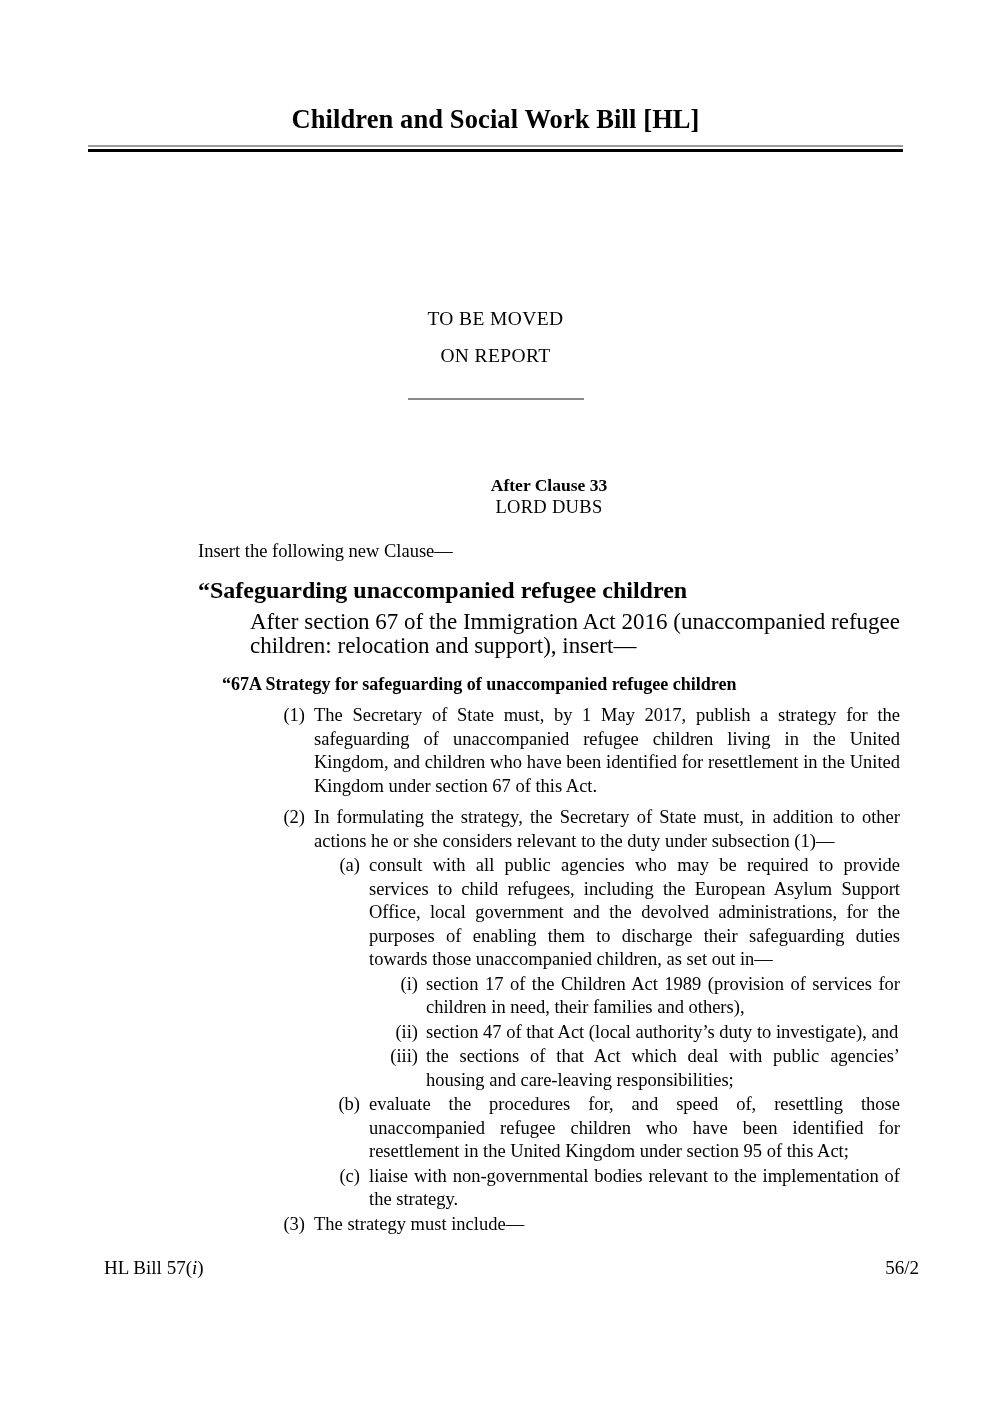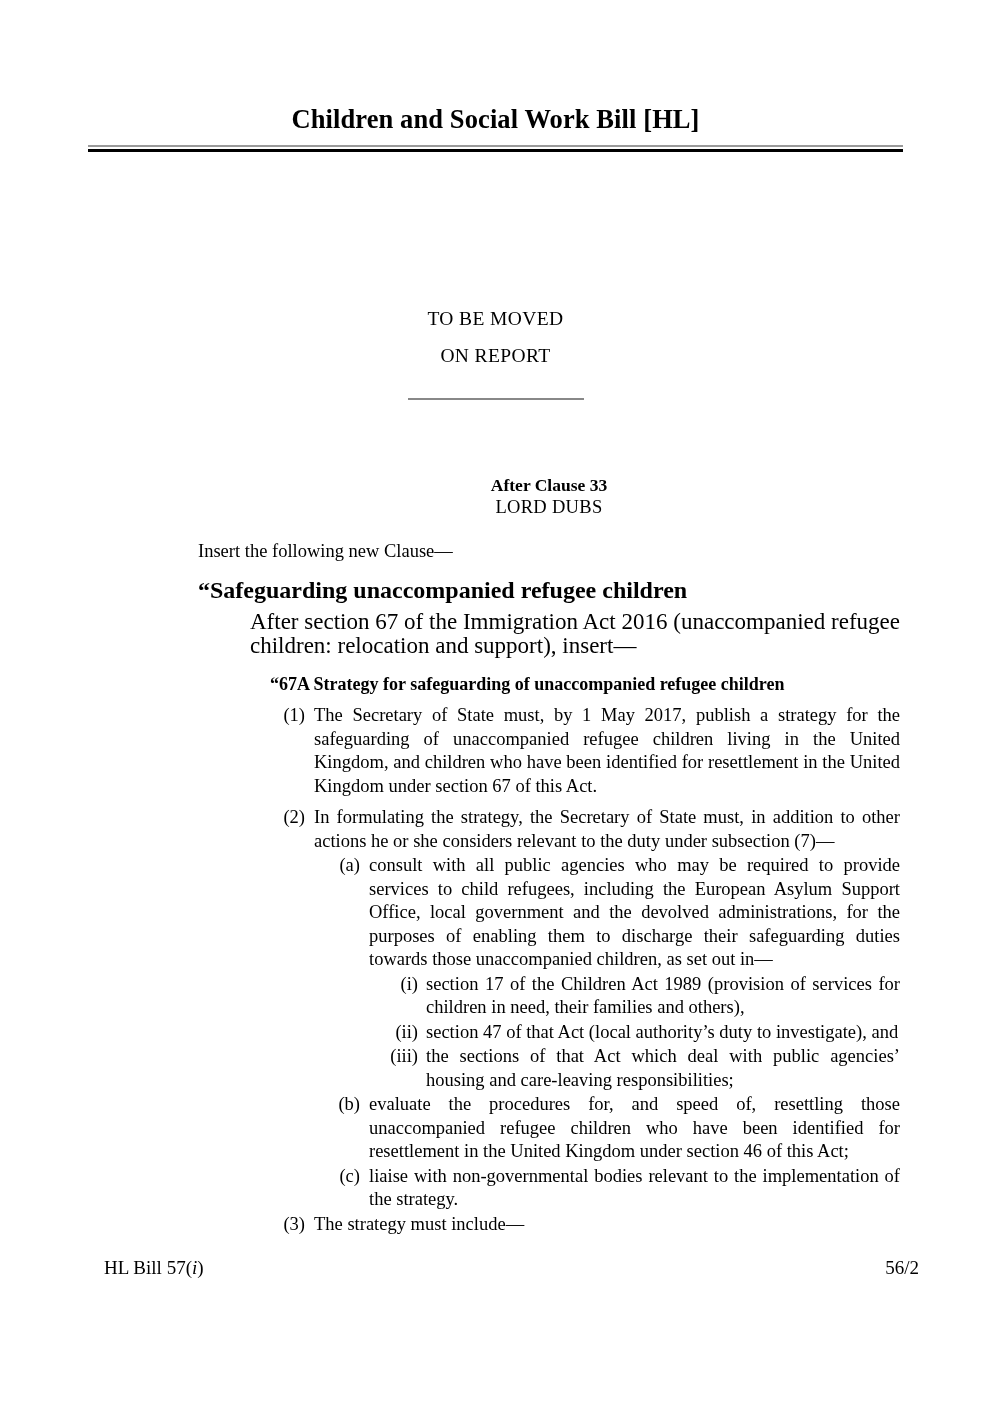--- a/index.html
+++ b/index.html
@@ -119,21 +119,21 @@
     font-size: 23px;
     line-height: 23.5px;
     text-align: justify;
     margin-top: 8px;
   }
   .section-head {
     font-size: 18px;
     font-weight: bold;
     line-height: 23px;
     margin-top: 16px;
-    margin-left: 72px;
+    margin-left: 24px;
   }
 
   
   .row {
     display: flex;
     align-items: flex-start;
     margin-top: 8px;
   }
   .row .marker {
     flex: 0 0 auto;
@@ -211,21 +211,21 @@
 
     <div class="section-head">“67A Strategy for safeguarding of unaccompanied refugee children</div>
 
     <div class="row lvl1">
       <div class="marker">(1)</div>
       <div class="content">The Secretary of State must, by 1 May 2017, publish a strategy for the safeguarding of unaccompanied refugee children living in the United Kingdom, and children who have been identified for resettlement in the United Kingdom under section 67 of this Act.</div>
     </div>
 
     <div class="row lvl1">
       <div class="marker">(2)</div>
-      <div class="content">In formulating the strategy, the Secretary of State must, in addition to other actions he or she considers relevant to the duty under subsection (7)—</div>
+      <div class="content">In formulating the strategy, the Secretary of State must, in addition to other actions he or she considers relevant to the duty under subsection (1)—</div>
     </div>
 
     <div class="row lvl2 tight">
       <div class="marker">(a)</div>
       <div class="content">consult with all public agencies who may be required to provide services to child refugees, including the European Asylum Support Office, local government and the devolved administrations, for the purposes of enabling them to discharge their safeguarding duties towards those unaccompanied children, as set out in—</div>
     </div>
 
     <div class="row lvl3 tight">
       <div class="marker">(i)</div>
       <div class="content">section 17 of the Children Act 1989 (provision of services for children in need, their families and others),</div>
@@ -236,21 +236,21 @@
       <div class="content">section 47 of that Act (local authority’s duty to investigate), and</div>
     </div>
 
     <div class="row lvl3 tight">
       <div class="marker">(iii)</div>
       <div class="content">the sections of that Act which deal with public agencies’ housing and care-leaving responsibilities;</div>
     </div>
 
     <div class="row lvl2 tight">
       <div class="marker">(b)</div>
-      <div class="content">evaluate the procedures for, and speed of, resettling those unaccompanied refugee children who have been identified for resettlement in the United Kingdom under section 46 of this Act;</div>
+      <div class="content">evaluate the procedures for, and speed of, resettling those unaccompanied refugee children who have been identified for resettlement in the United Kingdom under section 95 of this Act;</div>
     </div>
 
     <div class="row lvl2 tight">
       <div class="marker">(c)</div>
       <div class="content">liaise with non-governmental bodies relevant to the implementation of the strategy.</div>
     </div>
 
     <div class="row lvl1 tight">
       <div class="marker">(3)</div>
       <div class="content">The strategy must include—</div>

